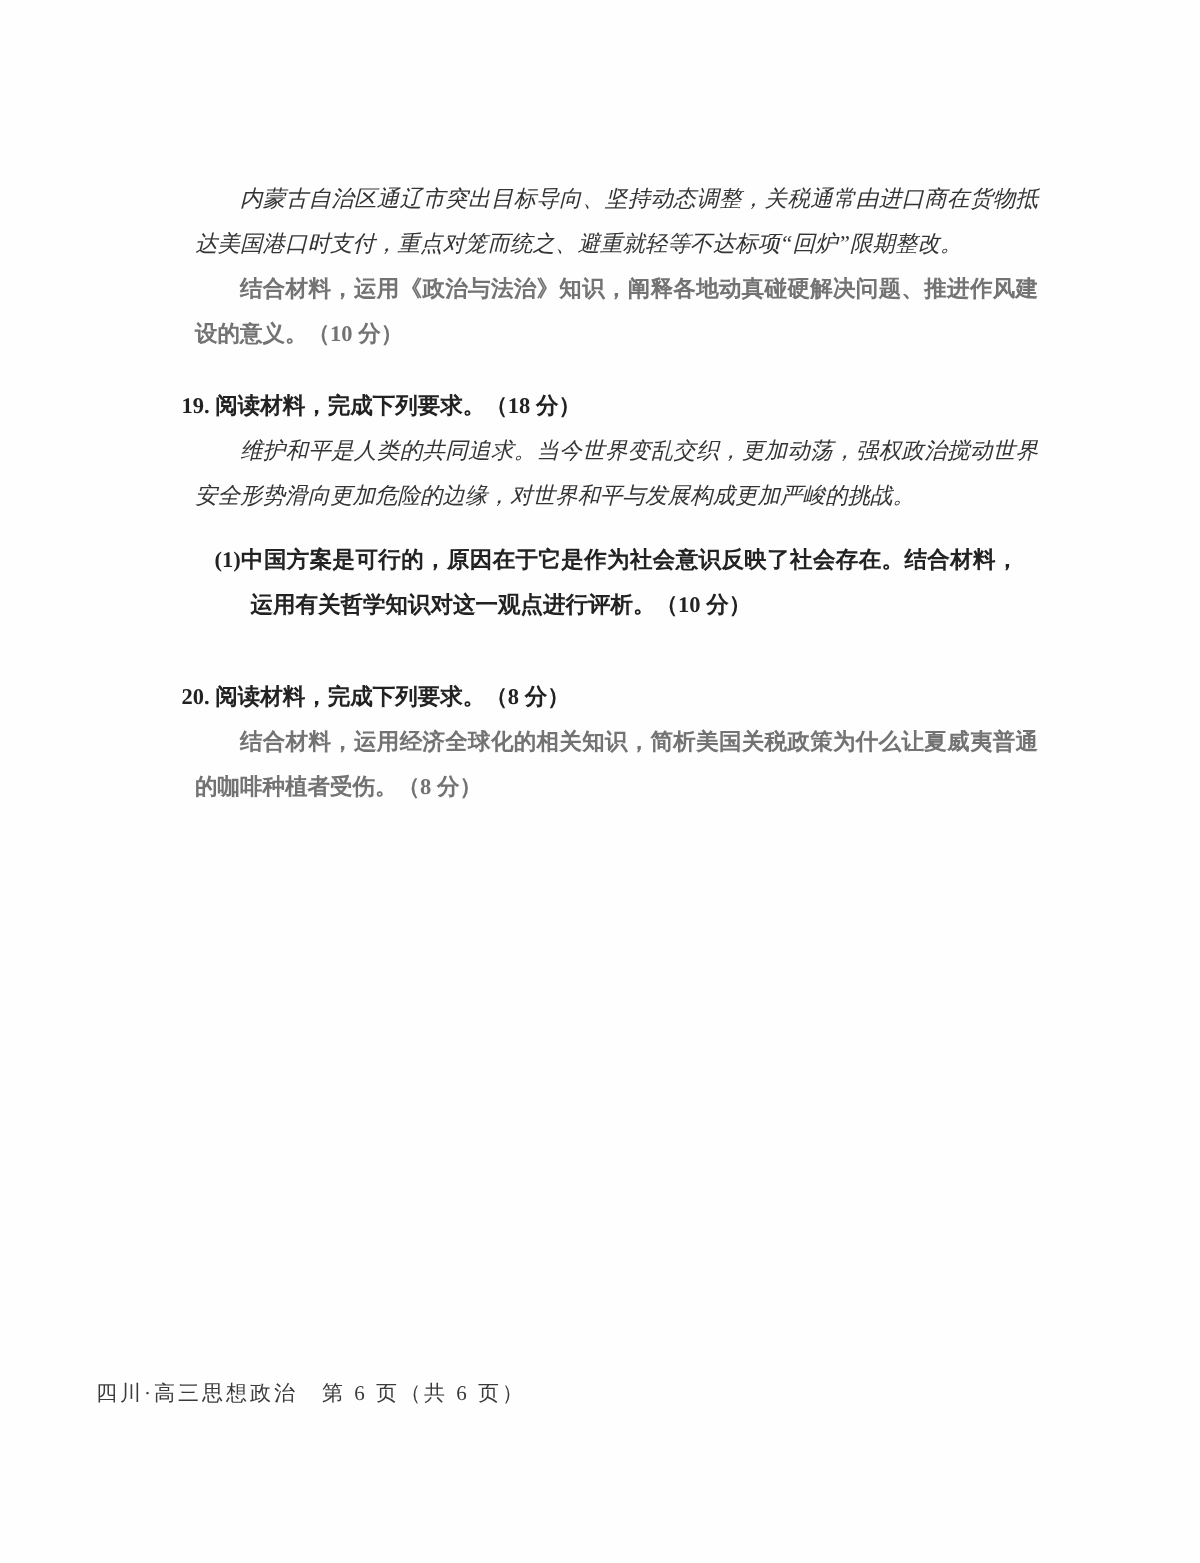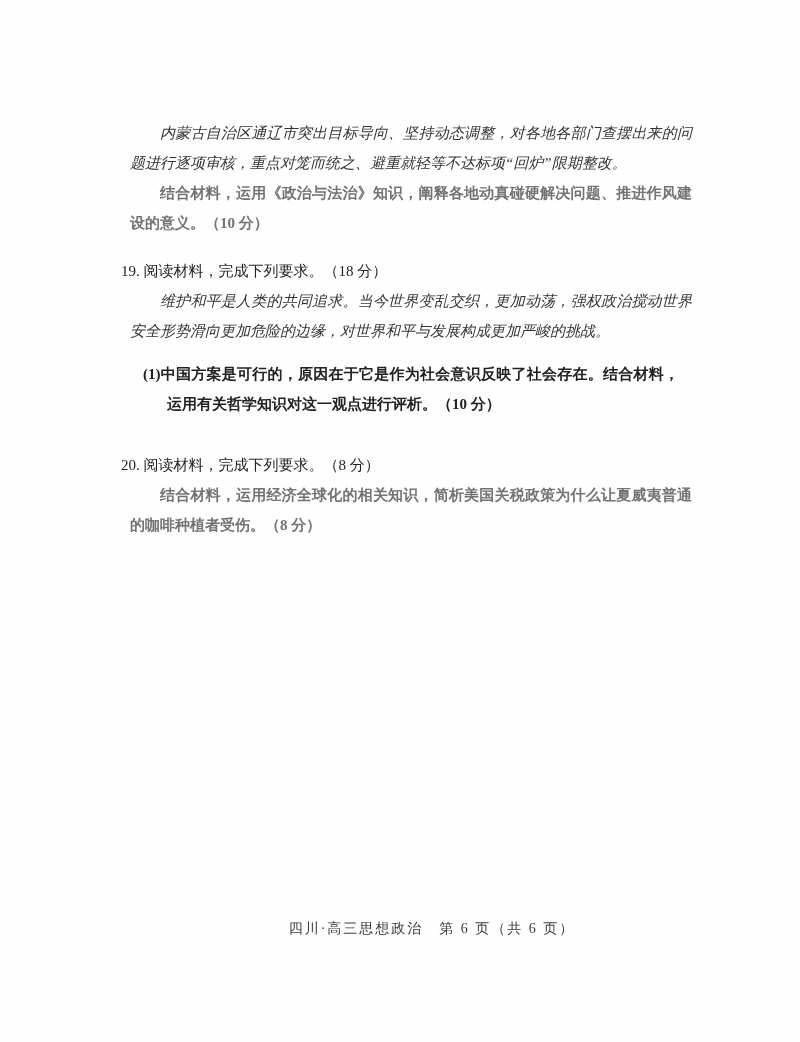--- a/index.html
+++ b/index.html
@@ -35,56 +35,55 @@
   
   .stem {
     font-style: normal;
     font-weight: 600;
     text-indent: 2em;
     margin: 0;
     color: #737373;
   }
   .q-header {
     font-style: normal;
-    font-weight: 400;
+    font-weight: 700;
     text-indent: 0;
     margin: 0 0 0 -9px;
     color: #222222;
   }
   .q-gap { height: 18px; }
   .subq {
     font-style: normal;
     font-weight: 700;
     margin: 13px;
     padding-left: 1.6em;
     text-indent: -1.6em;
     color: #222222;
   }
   .footer {
     position: absolute;
     left: 0;
     top: 920px;
     width: 800px;
-    text-align: center;
     padding-left: 64px;
     box-sizing: border-box;
     font-size: 14px;
     letter-spacing: 2px;
     color: #3a3a3a;
     font-weight: 500;
   }
 </style>
 </head>
 <body>
 
 <div class="page">
 
   <div class="text-block">
 
-    <p class="material">内蒙古自治区通辽市突出目标导向、坚持动态调整，对各地各部门查摆出来的问题进行逐项审核，重点对笼而统之、避重就轻等不达标项“回炉”限期整改。</p>
+    <p class="material">内蒙古自治区通辽市突出目标导向、坚持动态调整，关税通常由进口商在货物抵达美国港口时支付，重点对笼而统之、避重就轻等不达标项“回炉”限期整改。</p>
     <p class="stem">结合材料，运用《政治与法治》知识，阐释各地动真碰硬解决问题、推进作风建设的意义。（10 分）</p>
 
     <div class="q-gap"></div>
 
     <p class="q-header">19. 阅读材料，完成下列要求。（18 分）</p>
     <p class="material">维护和平是人类的共同追求。当今世界变乱交织，更加动荡，强权政治搅动世界安全形势滑向更加危险的边缘，对世界和平与发展构成更加严峻的挑战。</p>
     <p class="subq">(1)中国方案是可行的，原因在于它是作为社会意识反映了社会存在。结合材料，运用有关哲学知识对这一观点进行评析。（10 分）</p>
 
     <div class="q-gap"></div>
 

